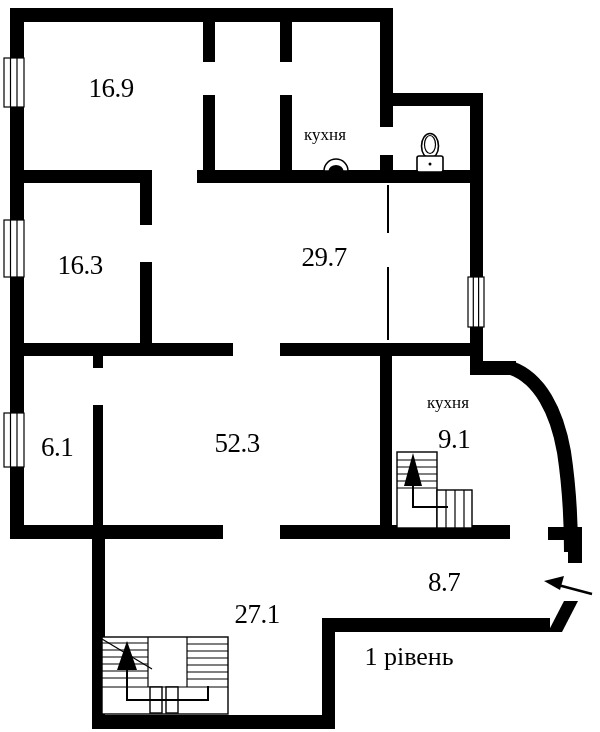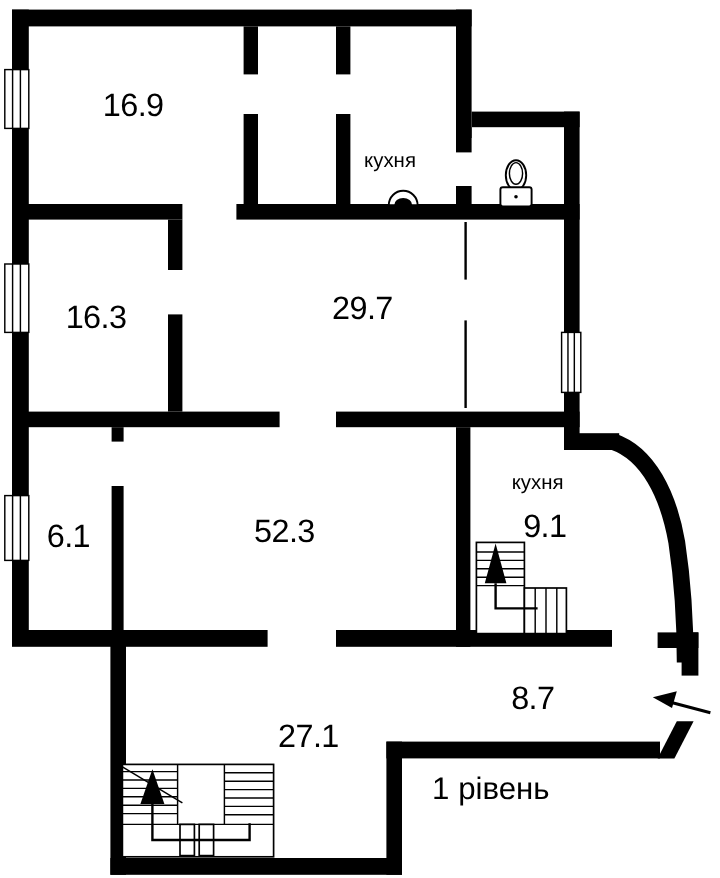--- a/index.html
+++ b/index.html
@@ -1,18 +1,18 @@
 <!DOCTYPE html>
 <html><head>
 <meta charset="utf-8">
 <style>
   html,body{margin:0;padding:0;background:#fff;}
   .plan{
     position:relative;width:600px;height:732px;background:#fff;
-    font-family:Liberation Sans, sans-serif;overflow:hidden;
+    font-family:Liberation Serif, serif;overflow:hidden;
   }
   .plan svg{position:absolute;left:0;top:0;}
   .lbl{
     position:absolute;transform:translate(-50%,-50%);
     color:#000;white-space:nowrap;line-height:1;
   }
   .num{font-size:27px;letter-spacing:-0.5px;}
   .txt{font-size:17px;}
   .lvl{font-size:26px;}
 </style>
@@ -144,21 +144,21 @@
     </g>
 
     <g>
       <line x1="592" y1="594" x2="558" y2="585" stroke="#000" stroke-width="2.5"></line>
       <polygon points="544,581 564,576 560,590" fill="#000"></polygon>
     </g>
   </svg>
 
   <div class="lbl num" style="left:111px;top:88px">16.9</div>
   <div class="lbl num" style="left:80px;top:265px">16.3</div>
-  <div class="lbl num" style="left:302px;top:257px">29.7</div>
+  <div class="lbl num" style="left:324px;top:257px">29.7</div>
   <div class="lbl num" style="left:57px;top:447px">6.1</div>
   <div class="lbl num" style="left:237px;top:443px">52.3</div>
   <div class="lbl txt" style="left:325px;top:134px">кухня</div>
   <div class="lbl txt" style="left:448px;top:402px">кухня</div>
   <div class="lbl num" style="left:454px;top:439px">9.1</div>
   <div class="lbl num" style="left:444px;top:582px">8.7</div>
   <div class="lbl num" style="left:257px;top:614px">27.1</div>
   <div class="lbl lvl" style="left:409px;top:657px">1 рівень</div>
 
 </div>

